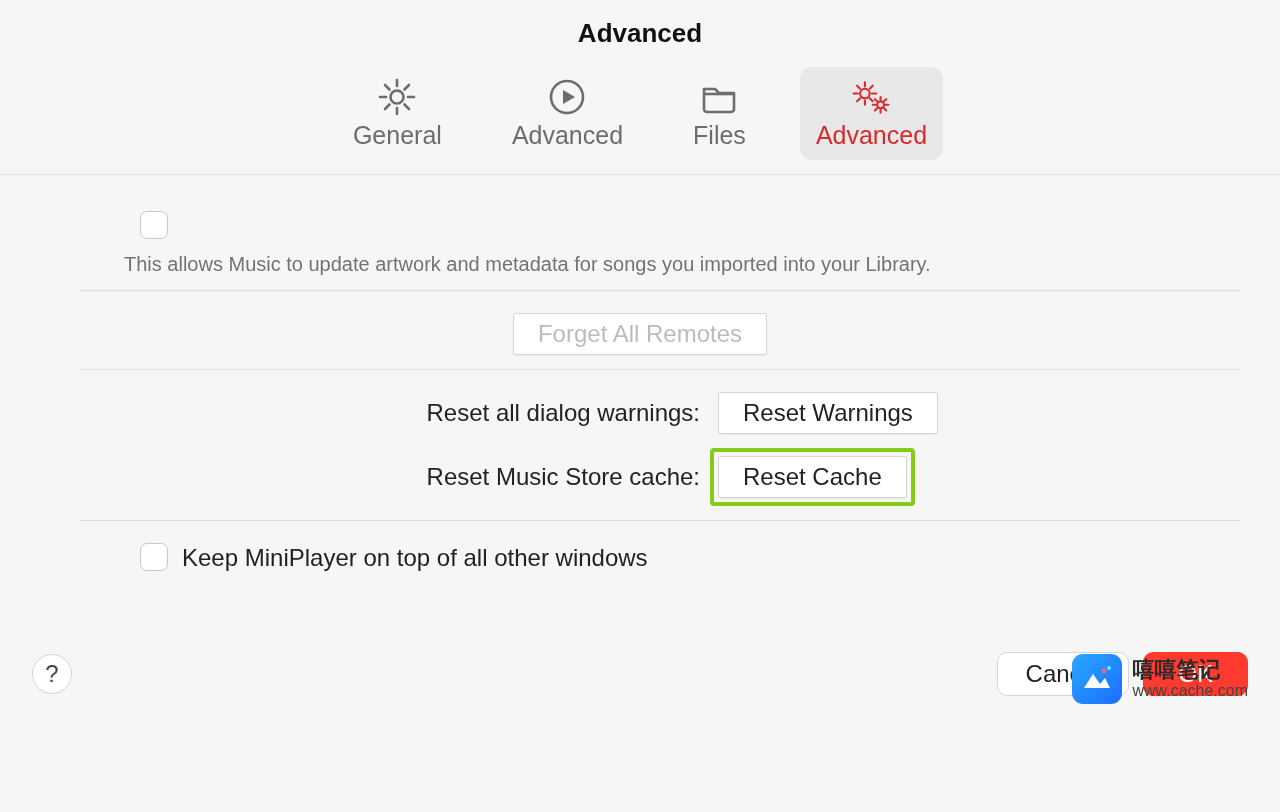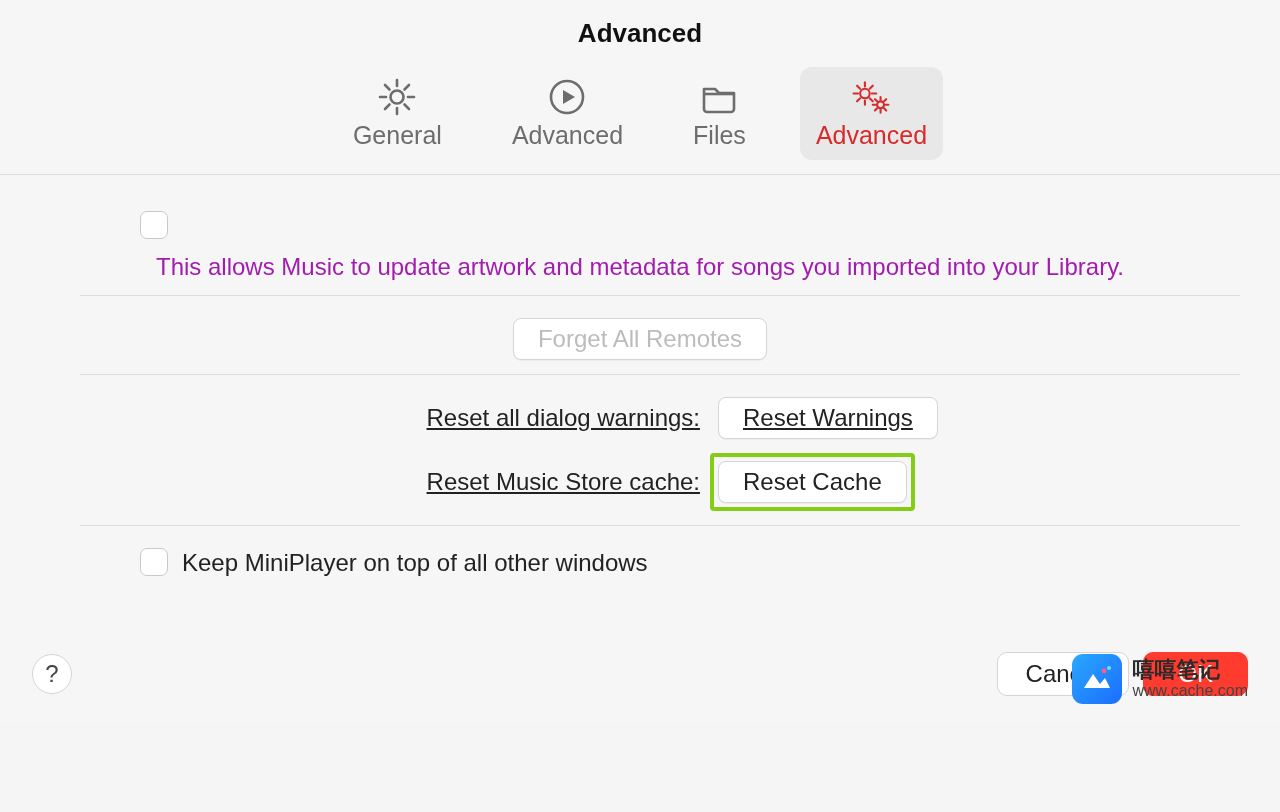--- a/index.html
+++ b/index.html
@@ -11,27 +11,27 @@
   .toolbar-item.selected { background: #e8e8e8; color: #d82a2a; }
   .toolbar-item .icon { width: 40px; height: 40px; display: flex; align-items: center; justify-content: center; }
   .toolbar-item .lbl { font-size: 25px; }
   .content { padding: 36px 40px 0 40px; }
   .option-row { display: flex; align-items: flex-start; gap: 14px; margin-bottom: 14px; margin-left: 100px; }
   .checkbox { width: 28px; height: 28px; border-radius: 7px; background: #fff; border: 1px solid #c9c9c9; flex-shrink: 0; display: flex; align-items: center; justify-content: center; cursor: pointer; }
   .checkbox.checked { background: #ff3b30; border-color: #ff3b30; }
   .checkbox.checked svg { display: block; }
   .checkbox svg { display: none; }
   .option-label { font-size: 24px; color: #222; margin-top: 1px; }
-  .option-desc { font-size: 24px; color: #a21caf; margin-left: 116px; margin-top: 6px; margin-bottom: 10px; }
+  .option-desc { font-size: 20px; color: #737373; margin-left: 84px; margin-top: 6px; margin-bottom: 10px; }
   .divider { border: none; border-top: 1px solid #ddd; margin: 14px 0 22px 0; margin-left: 40px; }
   .pair-row { display: flex; align-items: center; justify-content: center; gap: 22px; margin-bottom: 10px; }
   .pair-text { font-size: 24px; color: #222; }
-  .mac-btn { background: #fff; border: 1px solid #d5d5d5; border-radius: 8px; padding: 6px 24px; font-size: 24px; color: #222; cursor: pointer; box-shadow: 0 1px 1px rgba(0,0,0,0.04); }
+  .mac-btn { background: #fff; border: 1px solid #d5d5d5; border-radius: 2px; padding: 6px 24px; font-size: 24px; color: #222; cursor: pointer; box-shadow: 0 1px 1px rgba(0,0,0,0.04); }
   .mac-btn.disabled { color: #bcbcbc; cursor: default; }
-  .label-btn-row { display: flex; align-items: center; gap: 18px; margin-bottom: 22px; margin-left: 100px; text-decoration: underline; }
+  .label-btn-row { display: flex; align-items: center; gap: 18px; margin-bottom: 22px; margin-left: 100px; }
   .label-btn-row .rlabel { font-size: 24px; color: #222; text-align: right; width: 560px; }
   .highlight { border: 4px solid #84cc16; border-radius: 4px; padding: 4px; margin: -8px; }
   .footer { position: absolute; left: 0; right: 0; bottom: 0; height: 90px; display: flex; align-items: center; padding: 0 32px 10px 32px; }
   .help-btn { width: 40px; height: 40px; border-radius: 50%; background: #fff; border: 1px solid #d5d5d5; display: flex; align-items: center; justify-content: center; font-size: 24px; color: #444; cursor: pointer; }
   .footer-spacer { flex: 1; }
   .footer-btn { background: #fff; border: 1px solid #d5d5d5; border-radius: 10px; padding: 7px 28px; font-size: 24px; color: #222; cursor: pointer; margin-left: 14px; }
   .footer-btn.ok { background: #ff3b30; border-color: #ff3b30; color: #fff; padding: 7px 34px; }
   .watermark { position: absolute; right: 32px; bottom: 20px; display: flex; align-items: center; gap: 10px; pointer-events: none; }
   .wm-icon { width: 50px; height: 50px; border-radius: 11px; background: linear-gradient(135deg,#2aa8ff,#1a6dff); display:flex; align-items:center; justify-content:center; }
   .wm-text { display:flex; flex-direction:column; line-height:1.1; }

